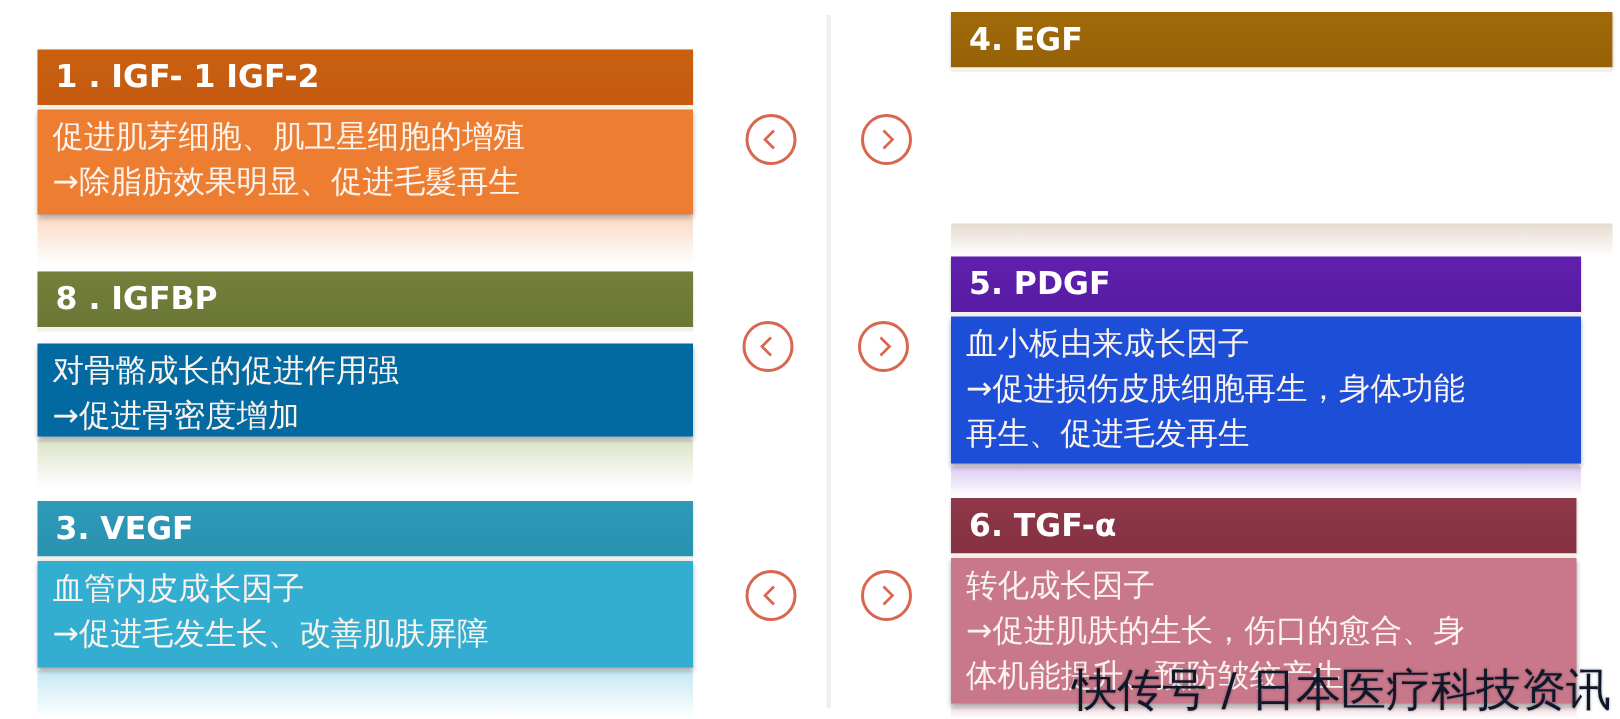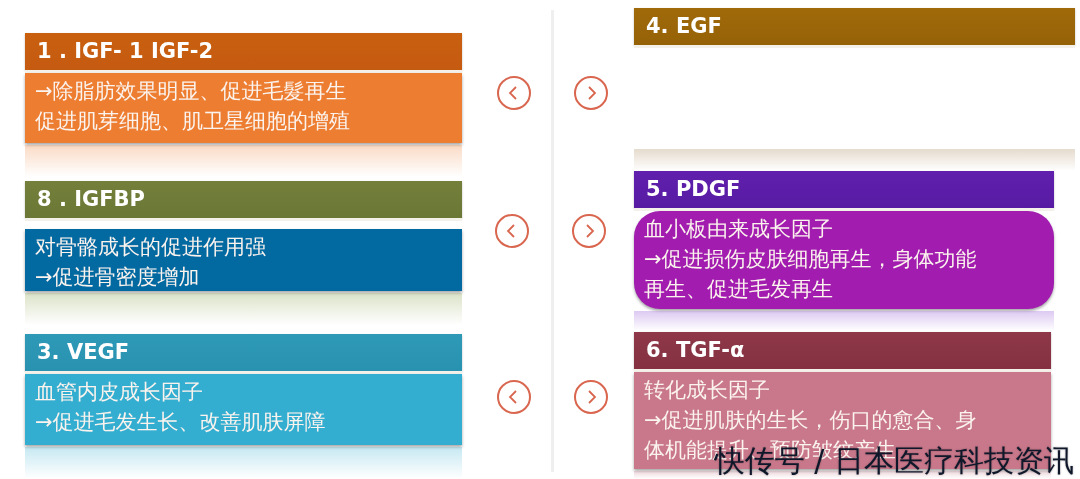--- a/index.html
+++ b/index.html
@@ -39,22 +39,22 @@
     text-shadow: 0 0 2px rgba(0,0,0,0.35);
   }
 </style>
 </head>
 <body>
 
 <div class="card" style="left:25px; top:33px; width:437px; height:145px;">
   <div class="card-head" style="height:37px; background:linear-gradient(#c9600f,#c55a11);">1 . IGF- 1 IGF-2</div>
   <div class="card-sep" style="top:37px;"></div>
   <div class="card-body" style="top:40px; height:70px; background:#ed7d31;">
+    <span class="line">促进肌芽细胞、肌卫星细胞的增殖</span>
     <span class="line">→除脂肪效果明显、促进毛髮再生</span>
-    <span class="line">促进肌芽细胞、肌卫星细胞的增殖</span>
   </div>
   <div class="reflect" style="top:112px; background:linear-gradient(#ed7d31, rgba(255,255,255,0));"></div>
 </div>
 
 <div class="card" style="left:25px; top:181px; width:437px; height:145px;">
   <div class="card-head" style="height:37px; background:linear-gradient(#737f3b,#6b7835);">8 . IGFBP</div>
   <div class="card-sep" style="top:37px;"></div>
   <div class="card-body" style="top:48px; height:62px; background:#0369a1;">
     <span class="line">对骨骼成长的促进作用强</span>
     <span class="line">→促进骨密度增加</span>
@@ -74,21 +74,21 @@
 
 <div class="card" style="left:634px; top:8px; width:441px; height:165px;">
   <div class="card-head" style="height:37px; background:linear-gradient(#a06a0a,#966207);">4. EGF</div>
   <div class="card-sep" style="top:37px;"></div>
   <div class="reflect" style="top:141px; height:22px; background:linear-gradient(#a37f50, rgba(255,255,255,0));"></div>
 </div>
 
 <div class="card" style="left:634px; top:171px; width:420px; height:160px;">
   <div class="card-head" style="height:37px; background:linear-gradient(#6020ad,#571ba3);">5. PDGF</div>
   <div class="card-sep" style="top:37px;"></div>
-  <div class="card-body" style="top:40px; height:98px; background:#a21caf;border-radius:26px;">
+  <div class="card-body" style="top:40px; height:98px; background:#1d4ed8;">
     <span class="line">血小板由来成长因子</span>
     <span class="line">→促进损伤皮肤细胞再生，身体功能</span>
     <span class="line">再生、促进毛发再生</span>
   </div>
   <div class="reflect" style="top:140px; height:20px; opacity:0.4; background:linear-gradient(#a979df, rgba(255,255,255,0));"></div>
 </div>
 
 <div class="card" style="left:634px; top:332px; width:417px; height:147px;">
   <div class="card-head" style="height:37px; background:linear-gradient(#8e3849,#853142);">6. TGF-α</div>
   <div class="card-sep" style="top:37px;"></div>

